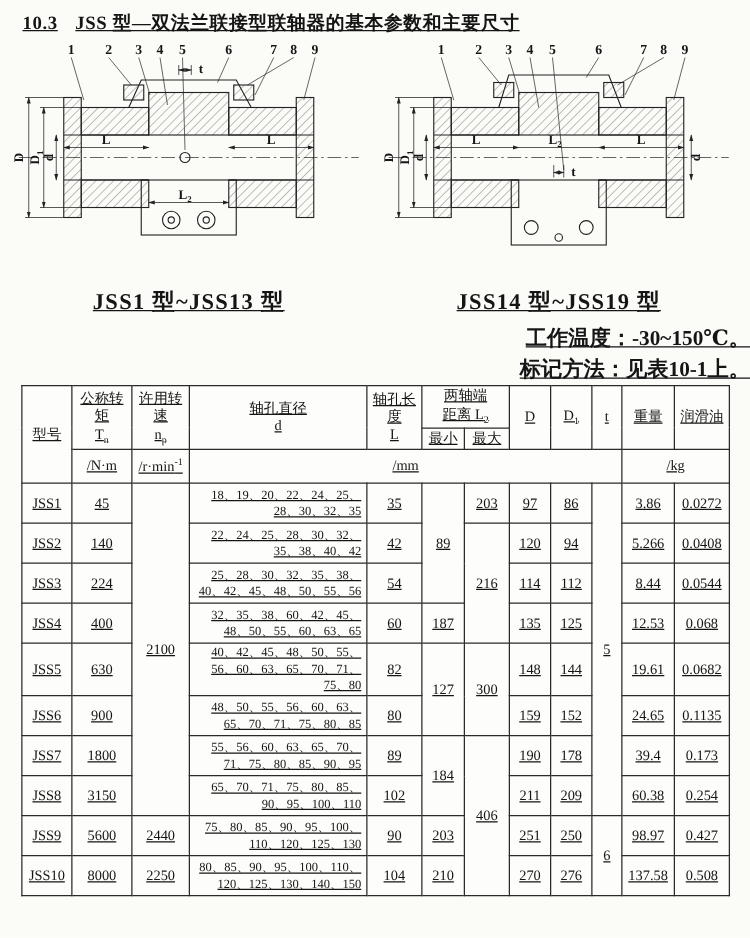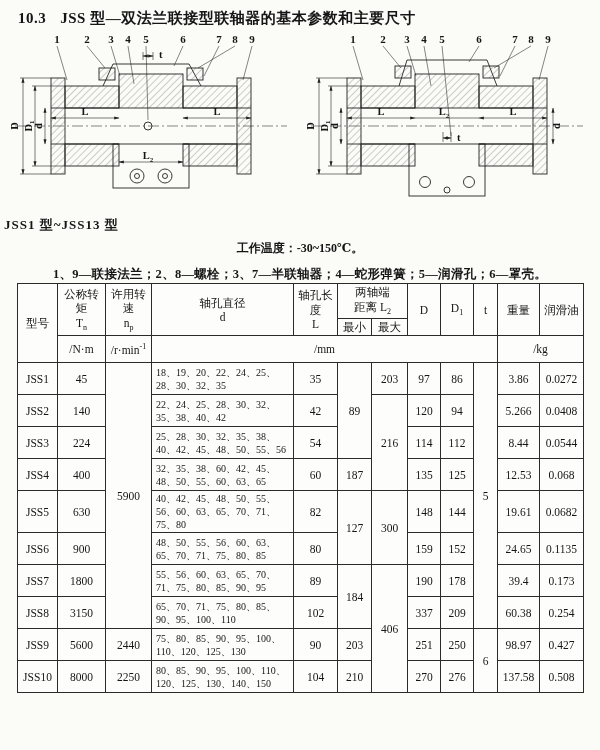--- a/index.html
+++ b/index.html
@@ -1,37 +1,37 @@
 <!DOCTYPE html>
 <html><head>
 <meta charset="utf-8">
 <style>
   html,body{margin:0;padding:0;}
   body{
     width:600px;height:750px;background:#fbfbf8;color:#151515;
     font-family:"Liberation Serif","DejaVu Serif",serif;
     -webkit-font-smoothing:antialiased;overflow:hidden;
   }
-  .page{position:relative;width:600px;height:608px;}
+  .page{position:relative;width:600px;height:608px;text-decoration:underline;}
   .title{padding:9px 14px 0 18px;font-size:15px;font-weight:bold;letter-spacing:.5px;}
   .title .sec{margin-right:14px;}
   .figs{display:flex;justify-content:space-between;padding:2px 6px 0 4px;}
   .fig{width:294px;}
   .fig svg{display:block;}
-  .fig-caption{font-weight:bold;font-size:13px;margin-top:0;letter-spacing:1px;}
-  .notes{text-align:center;font-size:12px;font-weight:bold;line-height:1.45;margin-top:6px;}
+  .fig-caption{text-align:center;font-weight:bold;font-size:18px;margin-top:13px;letter-spacing:1px;}
+  .notes{text-align:right;font-size:17px;font-weight:bold;line-height:1.45;margin-top:6px;}
   .parts{text-align:center;font-size:12.5px;font-weight:bold;margin-top:9px;letter-spacing:.3px;}
   .tbl-label{font-size:12.5px;margin:8px 0 3px 16px;}
   table{border-collapse:collapse;table-layout:fixed;margin-left:17px;width:566px;background:#fdfdfb;}
   th,td{border:1px solid #2a2a2a;text-align:center;vertical-align:middle;
         font-weight:normal;font-size:11.5px;padding:1px 2px;line-height:1.25;}
   thead th{white-space:pre-line;}
   .units td{height:24px;font-size:11.5px;}
   tbody td{height:29px;}
-  td.dcell{font-size:10px;text-align:left;padding:1px 4px;line-height:1.3;letter-spacing:0;margin-top:22px;}
+  td.dcell{font-size:10px;text-align:right;padding:1px 4px;line-height:1.3;letter-spacing:0;margin-top:22px;}
   sub{font-size:8px;}  sup{font-size:8px;}
   .svgtxt{font-family:"Liberation Serif","DejaVu Serif",serif;font-weight:bold;font-size:11px;fill:#151515;}
   .dimtxt{font-family:"Liberation Serif","DejaVu Serif",serif;font-weight:bold;font-size:10.5px;fill:#151515;}
 </style>
 </head>
 <body>
 
 <div class="page">
 
   <div class="title">
@@ -192,28 +192,29 @@
         </g>
         <text class="dimtxt" transform="rotate(-90 11 96)" x="11" y="96" text-anchor="middle">D</text>
         <text class="dimtxt" transform="rotate(-90 24.5 96)" x="24.5" y="96" text-anchor="middle"><tspan>D</tspan><tspan dy="2.5" font-size="7">1</tspan></text>
         <text class="dimtxt" transform="rotate(-90 35 96)" x="35" y="96" text-anchor="middle">d</text>
         <text class="dimtxt" transform="rotate(-90 257 96)" x="257" y="96" text-anchor="middle">d</text>
         <text class="dimtxt" x="78" y="85" text-anchor="middle">L</text>
         <text class="dimtxt" x="210" y="85" text-anchor="middle">L</text>
         <text class="dimtxt" x="141" y="85" text-anchor="middle"><tspan>L</tspan><tspan dy="2.5" font-size="7">2</tspan></text>
         <text class="dimtxt" x="154" y="111">t</text>
       </svg>
+      <div class="fig-caption">JSS14 型~JSS19 型</div>
     </div>
   </div>
 
   <div class="notes">
     <div>工作温度：-30~150℃。</div>
+    <div>标记方法：见表10-1上。</div>
   </div>
 
-  <div class="parts">1、9—联接法兰；2、8—螺栓；3、7—半联轴器；4—蛇形弹簧；5—润滑孔；6—罩壳。</div>
 
 
   <table>
     <colgroup>
       <col style="width:40px">
         <col style="width:48px">
         <col style="width:46px">
         <col style="width:142px">
       <col style="width:44px">
         <col style="width:34px">
@@ -248,21 +249,21 @@
         <td>/N·m</td>
         <td><span>/r·min</span><sup>-1</sup></td>
         <td colspan="7">/mm</td>
         <td colspan="2">/kg</td>
       </tr>
     </thead>
     <tbody>
       <tr>
         <td>JSS1</td>
         <td>45</td>
-        <td rowspan="8">5900</td>
+        <td rowspan="8">2100</td>
         <td class="dcell">18、19、20、22、24、25、28、30、32、35</td>
         <td>35</td>
         <td rowspan="3">89</td>
         <td>203</td>
         <td>97</td>
         <td>86</td>
         <td rowspan="8">5</td>
         <td>3.86</td>
         <td>0.0272</td>
       </tr>
@@ -330,21 +331,21 @@
         <td>190</td>
         <td>178</td>
         <td>39.4</td>
         <td>0.173</td>
       </tr>
       <tr>
         <td>JSS8</td>
         <td>3150</td>
         <td class="dcell">65、70、71、75、80、85、90、95、100、110</td>
         <td>102</td>
-        <td>337</td>
+        <td>211</td>
         <td>209</td>
         <td>60.38</td>
         <td>0.254</td>
       </tr>
       <tr>
         <td>JSS9</td>
         <td>5600</td>
         <td>2440</td>
         <td class="dcell">75、80、85、90、95、100、110、120、125、130</td>
         <td>90</td>

